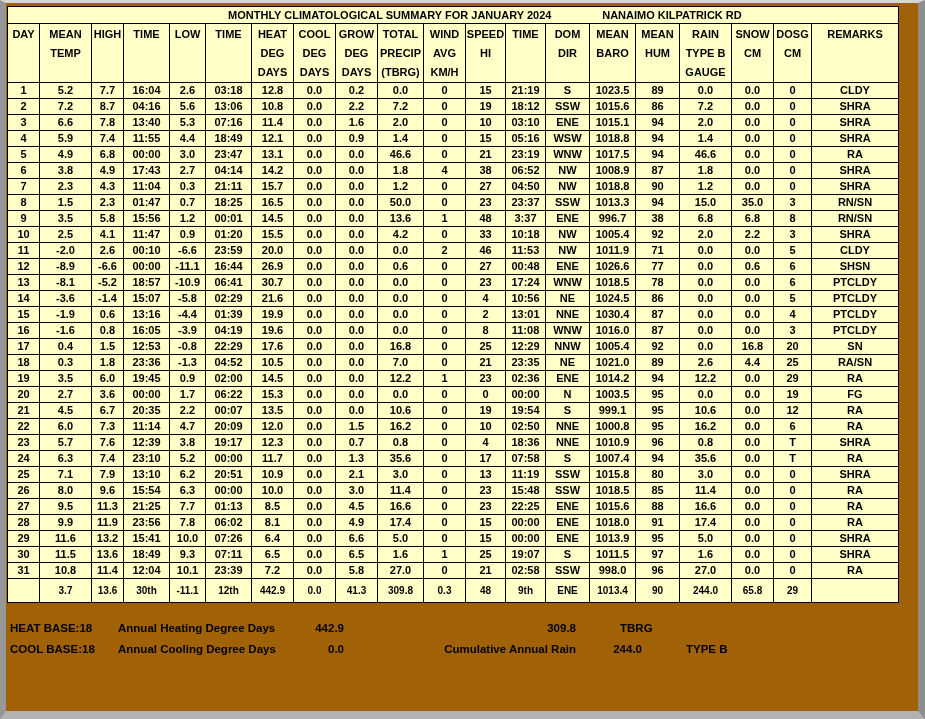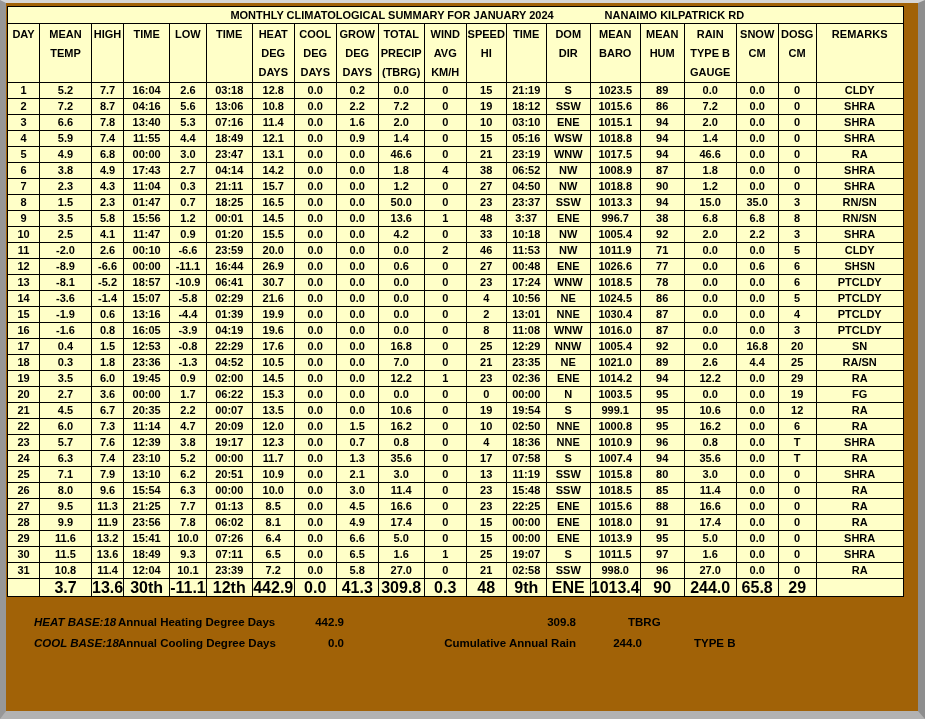--- a/index.html
+++ b/index.html
@@ -22,35 +22,35 @@
   .report-table th, .report-table td {
     border:1px solid #000000; background:#ffffc8; color:#000000;
     font-family:"Liberation Sans", sans-serif;
     font-weight:700; font-size:11px; text-align:center;
     padding:0; overflow:hidden; white-space:nowrap;
   }
   .title-cell { height:17px; text-align:left; font-size:11.5px; line-height:16px; }
   .title-left { display:inline-block; width:438px; padding-left:13px; }
   .header-row th { height:59px; vertical-align:top; line-height:19px; padding-top:1px; }
   tbody td { height:16px; line-height:15px; }
-  .summary-row td { height:18px; line-height:17px; font-size:16px; }
+  .summary-row td { height:24px; line-height:17px; font-size:10px; }
   .hatch {
     background-color:#fffdec;
     background-image: radial-gradient(#dcc982 1px, rgba(0,0,0,0) 1.2px);
     background-size:4px 4px;
   }
   .footer { margin-top:14px; color:#000000; font-weight:700; font-size:11.5px; }
   .frow {
     display:grid;
     grid-template-columns:112px 186px 40px 232px 66px auto;
     height:21.5px; align-items:center; white-space:nowrap;
   }
-  .fc1 { padding-left:28px;font-style:italic; }
+  .fc1 { padding-left:4px; }
   .fc3, .fc4, .fc5 { text-align:right; }
-  .fc6 { padding-left:44px;margin-left:8px; }
+  .fc6 { padding-left:44px; }
 </style>
 </head>
 <body>
 
 <div class="window">
   <table class="report-table">
     <colgroup id="cols">
         <col style="width: 32px;">
         <col style="width: 52px;">
         <col style="width: 32px;">

